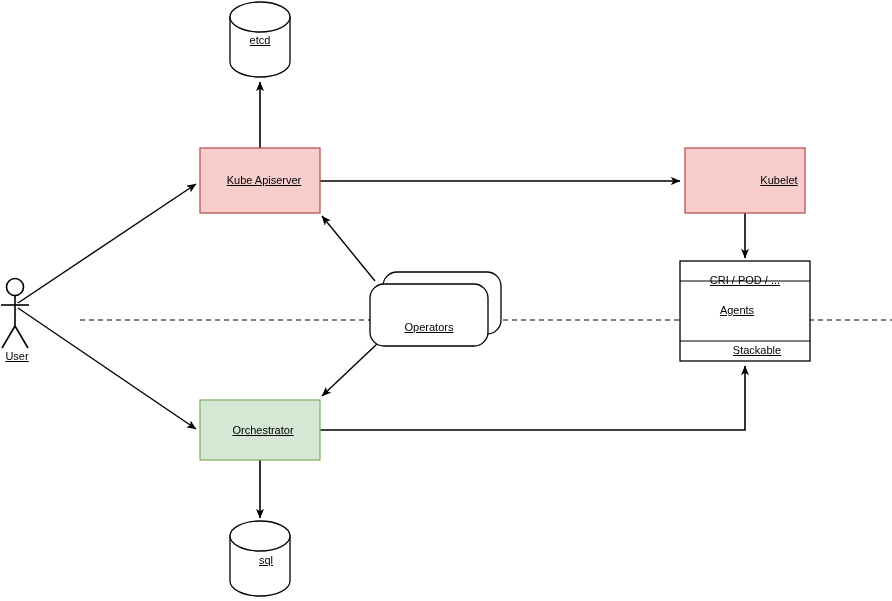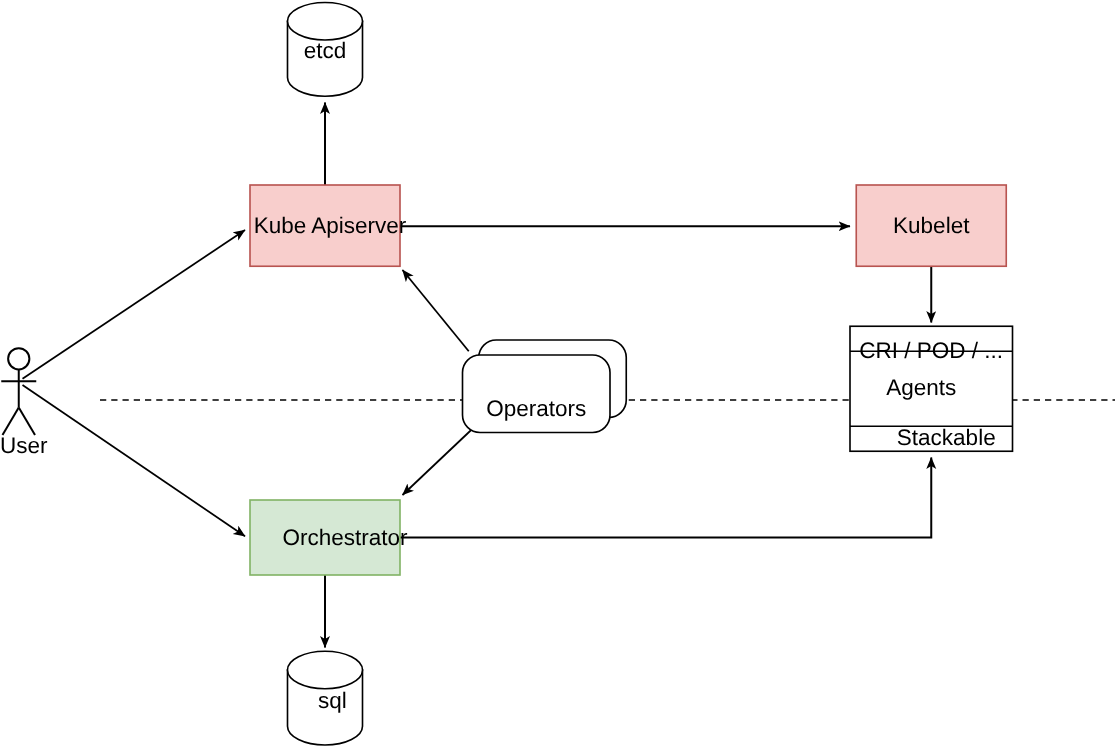--- a/index.html
+++ b/index.html
@@ -3,21 +3,21 @@
 <meta charset="utf-8">
 <style>
   html,body{margin:0;padding:0;background:#ffffff;}
   body{width:892px;height:601px;overflow:hidden;
        font-family:"Liberation Sans","DejaVu Sans",sans-serif;}
   #stage{position:relative;width:892px;height:601px;background:#ffffff;}
   #stage svg{position:absolute;left:0;top:0;}
   .lbl{position:absolute;font-size:12px;color:#000;
        text-align:center;line-height:14px;
        -webkit-user-select:none;user-select:none;}
-  .node-label{font-size:18px;}
+  .node-label{font-size:11px;text-decoration:underline;}
 </style>
 </head>
 <body>
 
 <div id="stage">
 
   <svg width="892" height="601" viewBox="0 0 892 601">
     <defs>
       <marker id="ah" markerWidth="12" markerHeight="12" refX="9.2" refY="4" orient="auto" markerUnits="userSpaceOnUse">
         <path d="M0,0 L9.6,4 L0,8 L2.4,4 z" fill="#000000"></path>
@@ -77,29 +77,29 @@
       <line x1="1" y1="305" x2="29" y2="305"></line>
       <line x1="15" y1="326" x2="2" y2="348"></line>
       <line x1="15" y1="326" x2="28" y2="348"></line>
     </g>
   </svg>
 
   <div class="lbl node-label" style="left:230px;top:33px;width:60px;">etcd</div>
 
   <div class="lbl node-label" style="left:200px;top:173px;width:128px;">Kube Apiserver</div>
 
-  <div class="lbl node-label" style="left:685px;top:173px;width:120px;">Kubelet</div>
+  <div class="lbl node-label" style="left:719px;top:173px;width:120px;">Kubelet</div>
 
   <div class="lbl node-label" style="left:370px;top:320px;width:118px;">Operators</div>
 
   <div class="lbl node-label" style="left:680px;top:273px;width:130px;">CRI / POD / ...</div>
 
   <div class="lbl node-label" style="left:680px;top:303px;width:114px;">Agents</div>
 
   <div class="lbl node-label" style="left:680px;top:343px;width:130px;margin-left:12px;">Stackable</div>
 
-  <div class="lbl node-label" style="left:200px;top:423px;width:126px;text-align:right;">Orchestrator</div>
+  <div class="lbl node-label" style="left:200px;top:423px;width:126px;">Orchestrator</div>
 
   <div class="lbl node-label" style="left:230px;top:553px;width:72px;">sql</div>
 
   <div class="lbl node-label" style="left:0px;top:349px;width:34px;">User</div>
 
 </div>
 
 </body></html>

